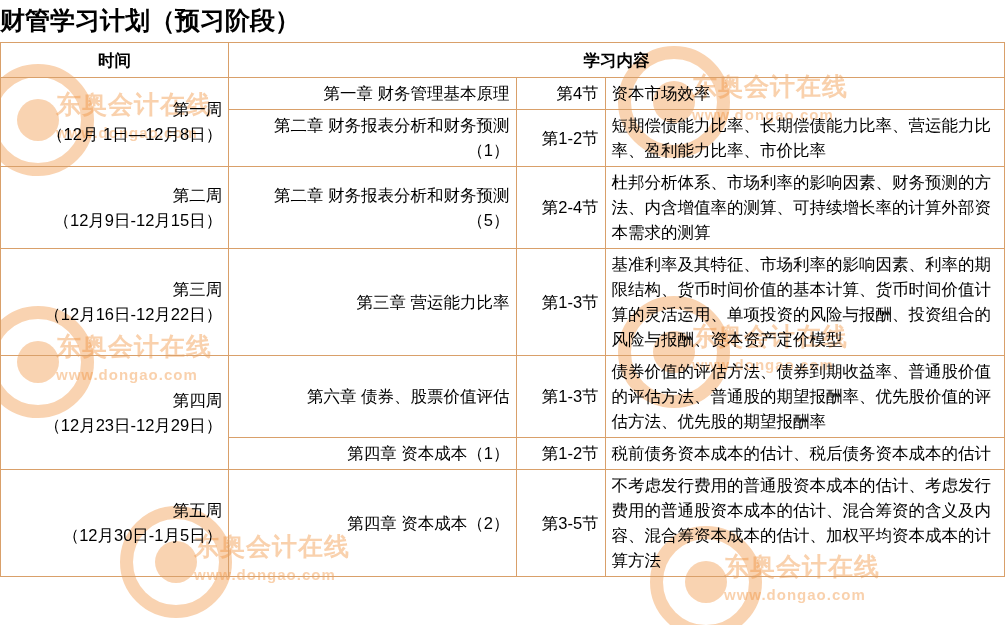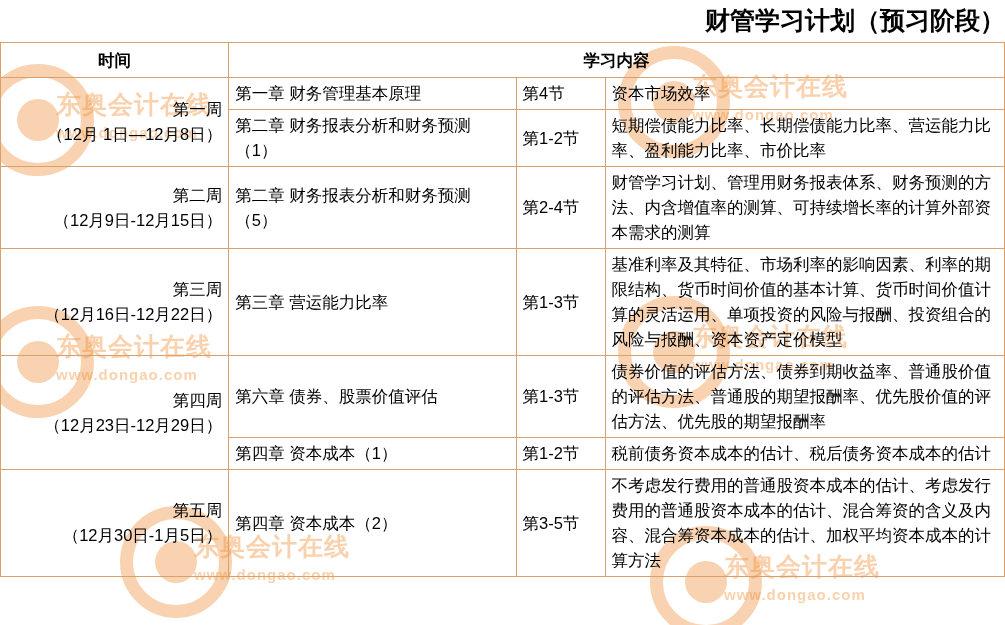--- a/index.html
+++ b/index.html
@@ -67,21 +67,21 @@
     font-weight: bold;
     color: rgba(240, 145, 60, 0.42);
     white-space: nowrap;
     letter-spacing: 1px;
   }
 
   
   .doc-title {
     position: relative;
     z-index: 10;
-    text-align: right;
+    text-align: left;
     font-size: 25px;
     font-weight: bold;
     line-height: 36px;
     padding: 2px 0 4px 0;
   }
 
   
   table.plan {
     position: relative;
     z-index: 10;
@@ -103,25 +103,25 @@
     font-size: 17px;
     height: 28px;
     padding: 1px 4px;
     margin-top: 18px;
   }
   td.week {
     text-align: right;
     line-height: 27px;
   }
   td.chapter {
-    text-align: left;
+    text-align: right;
     padding-left: 8px;
   }
   td.section {
-    text-align: left;
+    text-align: right;
   }
   td.content {
     text-align: left;
     padding-left: 6px;
     padding-right: 4px;
   }
   .col-time    { width: 228px; }
   .col-chapter { width: 287px; }
   .col-section { width: 89px; }
   .col-content { width: 399px; }
@@ -192,21 +192,21 @@
         <td class="section">第1-2节</td>
         <td class="content">短期偿债能力比率、长期偿债能力比率、营运能力比率、盈利能力比率、市价比率</td>
       </tr>
       <tr>
         <td class="week" rowspan="1">
           <div>第二周</div>
           <div>（12月9日-12月15日）</div>
         </td>
         <td class="chapter">第二章  财务报表分析和财务预测（5）</td>
         <td class="section">第2-4节</td>
-        <td class="content">财管学习计划、管理用财务报表体系、财务预测的方法、内含增值率的测算、可持续增长率的计算外部资本需求的测算</td>
+        <td class="content">杜邦分析体系、市场利率的影响因素、财务预测的方法、内含增值率的测算、可持续增长率的计算外部资本需求的测算</td>
       </tr>
       <tr>
         <td class="week" rowspan="1">
           <div>第三周</div>
           <div>（12月16日-12月22日）</div>
         </td>
         <td class="chapter">第三章  营运能力比率</td>
         <td class="section">第1-3节</td>
         <td class="content">基准利率及其特征、市场利率的影响因素、利率的期限结构、货币时间价值的基本计算、货币时间价值计算的灵活运用、单项投资的风险与报酬、投资组合的风险与报酬、资本资产定价模型</td>
       </tr>

